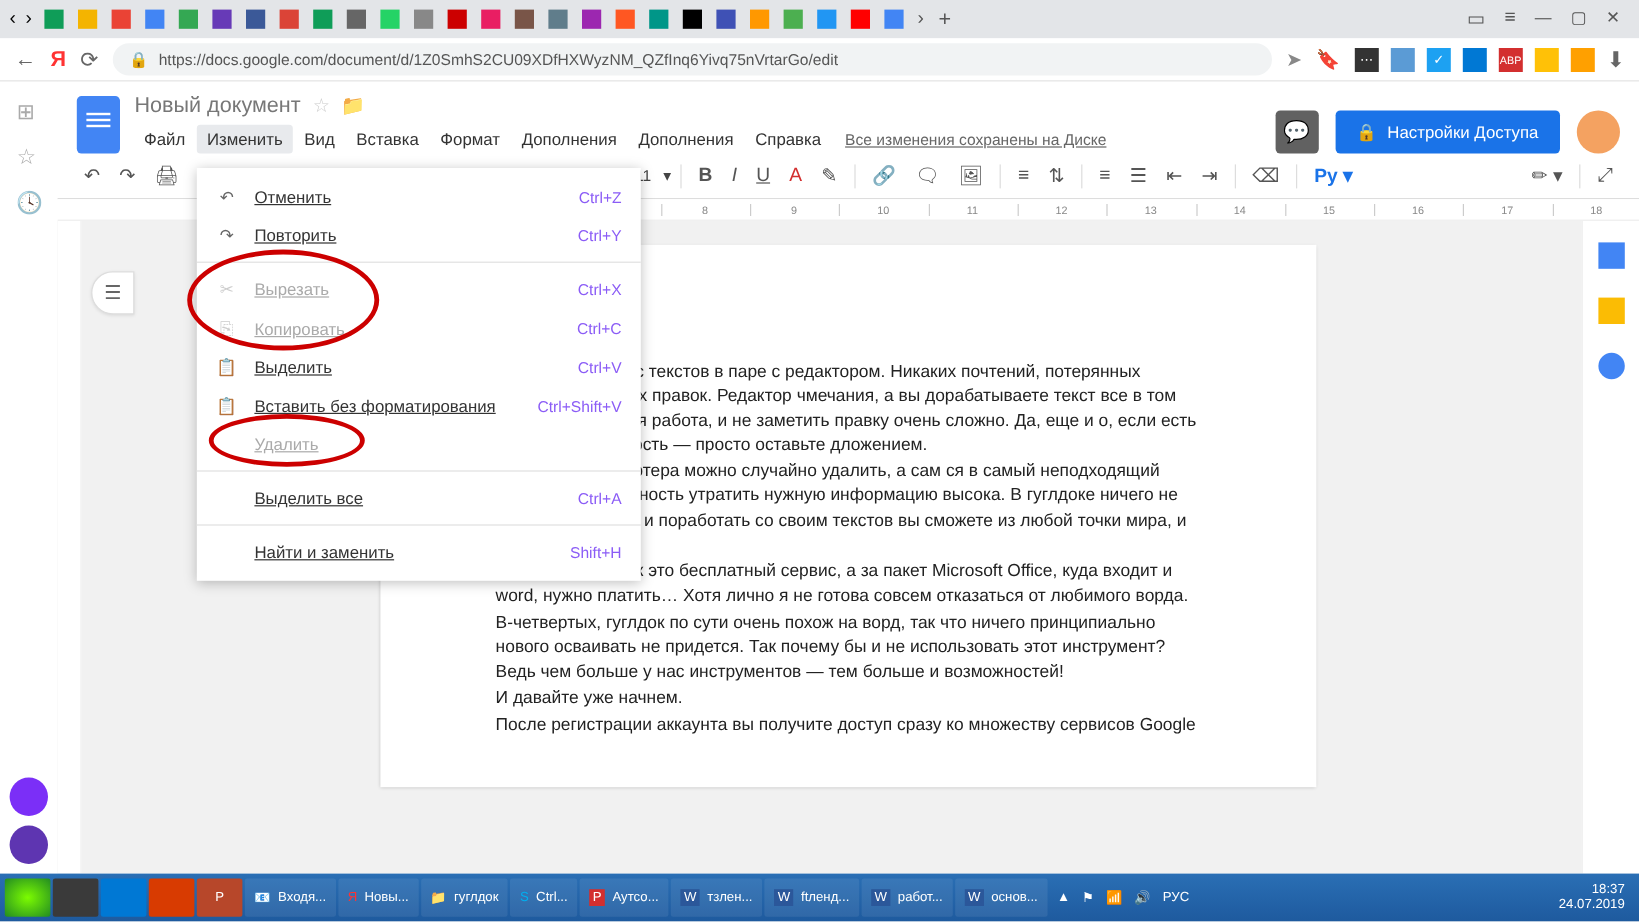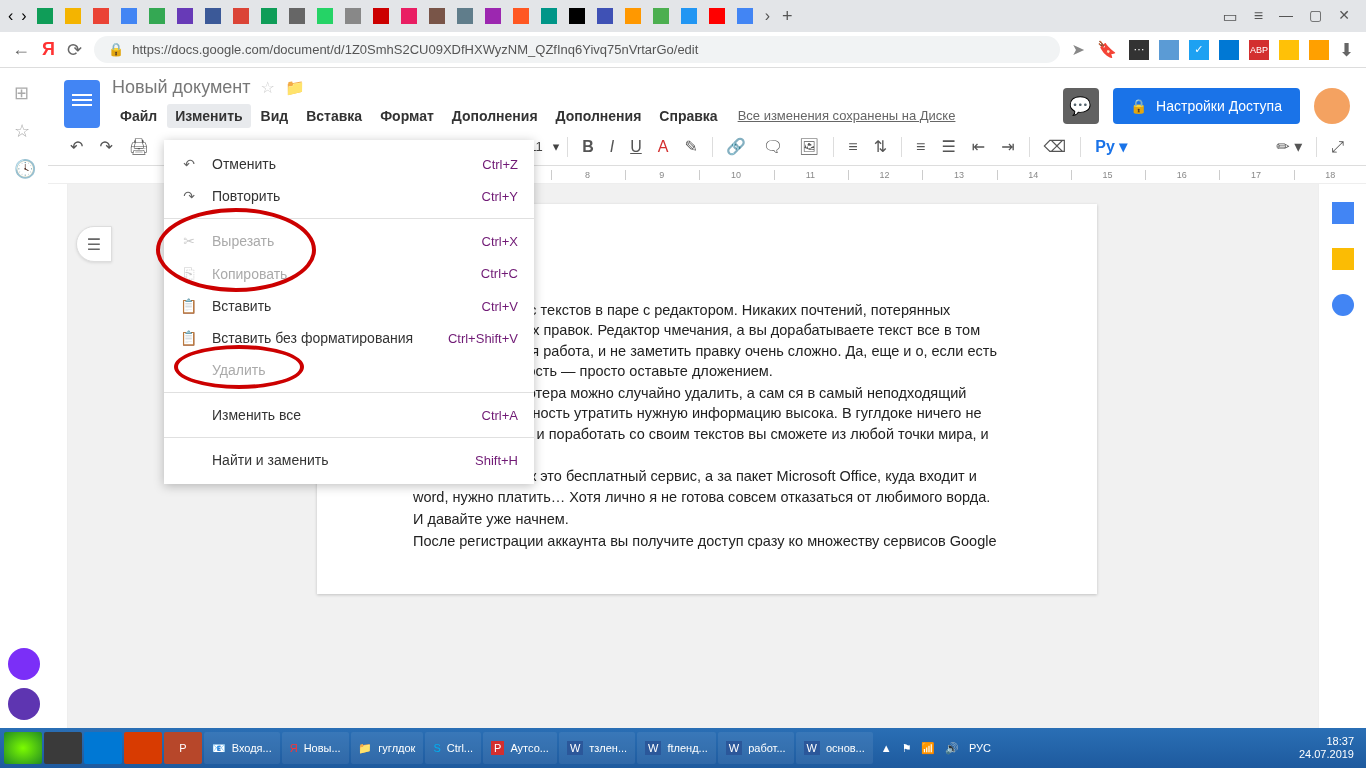--- a/index.html
+++ b/index.html
@@ -20,30 +20,30 @@
 .lock-ic { color: #666; }
 .ext-icons { display: flex; gap: 10px; align-items: center; }
 .ext-ic { width: 20px; height: 20px; display: flex; align-items: center; justify-content: center; font-size: 11px; }
 
 
 .browser-left-rail { position: absolute; left: 0; top: 68px; bottom: 40px; width: 48px; background: #fff; display: flex; flex-direction: column; align-items: center; gap: 18px; padding-top: 14px; }
 .rail-ic { width: 20px; height: 20px; color: #aaa; font-size: 18px; }
 
 
 .docs-area { position: absolute; left: 48px; right: 0; top: 68px; bottom: 40px; background: #fff; display: flex; flex-direction: column; }
-.docs-header { display: flex; align-items: center; padding: 8px 16px 0; gap: 12px; }
+.docs-header { display: flex; align-items: flex-end; padding: 8px 16px 0; gap: 12px; }
 .docs-logo { width: 36px; height: 48px; background: #4285f4; border-radius: 4px; position: relative; margin-top: 4px; }
 .docs-logo::after { content: ""; position: absolute; left: 8px; right: 8px; top: 14px; height: 2px; background: #fff; box-shadow: 0 5px 0 #fff, 0 10px 0 #fff; }
 .docs-title-area { flex: 1; }
 .docs-title-row { display: flex; align-items: center; gap: 10px; }
 .doc-title { font-size: 18px; color: #777; }
 .star { color: #ccc; }
 .folder-ic { color: #aaa; }
 .docs-menu { display: flex; gap: 2px; font-size: 14px; color: #333; margin-top: 6px; align-items: center; }
-.menu-item { padding: 4px 8px; cursor: pointer; border-radius: 3px; font-weight: bold; }
+.menu-item { padding: 4px 8px; cursor: pointer; border-radius: 3px; }
 .menu-item.active { background: #e8eaed; }
 .saved-link { color: #666; text-decoration: underline; font-size: 13px; margin-left: 10px; }
 .header-right { display: flex; align-items: center; gap: 14px; margin-top: 8px; }
 .comment-ic { width: 36px; height: 36px; background: #616161; border-radius: 4px; display: flex; align-items: center; justify-content: center; color: #fff; font-size: 18px; }
 .share-btn { background: #1a73e8; color: #fff; padding: 10px 18px; border-radius: 4px; font-size: 14px; display: flex; align-items: center; gap: 8px; cursor: pointer; }
 .avatar { width: 36px; height: 36px; border-radius: 50%; background: #f4a261; }
 
 
 .docs-toolbar { height: 38px; border-bottom: 1px solid #ddd; display: flex; align-items: center; padding: 0 16px; gap: 4px; font-size: 13px; color: #444; }
 .tb-btn { padding: 4px 6px; cursor: pointer; color: #555; font-size: 16px; }
@@ -64,22 +64,22 @@
 
 .right-panel { position: absolute; right: 0; top: 0; bottom: 0; width: 48px; background: #fff; border-left: 1px solid #eee; display: flex; flex-direction: column; align-items: center; gap: 24px; padding-top: 18px; }
 .rp-ic { width: 22px; height: 22px; }
 
 
 .dropdown { position: absolute; left: 164px; top: 140px; width: 370px; background: #fff; box-shadow: 0 2px 10px rgba(0,0,0,0.25); padding: 8px 0; z-index: 100; font-size: 14px; }
 .dd-item { display: flex; align-items: center; padding: 8px 16px; gap: 14px; cursor: pointer; color: #333; }
 .dd-item.disabled { color: #aaa; }
 .dd-ic { width: 18px; text-align: center; color: #666; }
 .dd-item.disabled .dd-ic { color: #ccc; }
-.dd-label { flex: 1; }
-.dd-shortcut { color: #701a75; font-size: 13px; }
+.dd-label { flex: 1; text-decoration: underline; }
+.dd-shortcut { color: #8b5cf6; font-size: 13px; }
 .dd-sep { height: 1px; background: #e0e0e0; margin: 6px 0; }
 
 
 .red-circle { position: absolute; border: 4px solid #c00; border-radius: 50%; pointer-events: none; z-index: 200; }
 .rc1 { left: 156px; top: 208px; width: 160px; height: 84px; }
 .rc2 { left: 174px; top: 345px; width: 130px; height: 44px; }
 
 
 .taskbar { position: absolute; left: 0; right: 0; bottom: 0; height: 40px; background: linear-gradient(#2a6fb5, #1e5a9e); display: flex; align-items: center; padding: 0 4px; gap: 2px; color: #fff; font-size: 11px; }
 .tb-app { height: 32px; padding: 0 8px; display: flex; align-items: center; gap: 6px; background: rgba(255,255,255,0.08); border-radius: 2px; max-width: 95px; overflow: hidden; white-space: nowrap; }
@@ -254,20 +254,21 @@
     <span class="ruler-tick">18</span>
   </div>
 
   <div class="doc-scroll">
     <div class="v-ruler"></div>
     <div class="outline-btn">☰</div>
     <div class="page">
       <p>удобно работать с текстов в паре с редактором. Никаких почтений, потерянных файлов и забытых правок. Редактор чмечания, а вы дорабатываете текст все в том же файле. И ается работа, и не заметить правку очень сложно. Да, еще и о, если есть такая необходимость — просто оставьте дложением.</p>
       <p>ий файл с компьютера можно случайно удалить, а сам ся в самый неподходящий момент — вероятность утратить нужную информацию высока. В гуглдоке ничего не пропадет, а войти и поработать со своим текстов вы сможете из любой точки мира, и это очень удобно.</p>
       <p>В-третьих, гуглдок это бесплатный сервис, а за пакет Microsoft Office, куда входит и word, нужно платить… Хотя лично я не готова совсем отказаться от любимого ворда.</p>
+      <p>В-четвертых, гуглдок по сути очень похож на ворд, так что ничего принципиально нового осваивать не придется. Так почему бы и не использовать этот инструмент? Ведь чем больше у нас инструментов — тем больше и возможностей!</p>
       <p>И давайте уже начнем.</p>
       <p>После регистрации аккаунта вы получите доступ сразу ко множеству сервисов Google</p>
     </div>
     <div class="right-panel">
       <div class="rp-ic" style="background:#4285f4"></div>
       <div class="rp-ic" style="background:#fbbc04"></div>
       <div class="rp-ic" style="background:#4285f4;border-radius:50%"></div>
     </div>
   </div>
 </div>
@@ -289,37 +290,37 @@
     <span class="dd-label">Вырезать</span>
     <span class="dd-shortcut">Ctrl+X</span>
   </div>
   <div class="dd-item disabled">
     <span class="dd-ic">⎘</span>
     <span class="dd-label">Копировать</span>
     <span class="dd-shortcut">Ctrl+C</span>
   </div>
   <div class="dd-item">
     <span class="dd-ic">📋</span>
-    <span class="dd-label">Вставить</span>
+    <span class="dd-label">Выделить</span>
     <span class="dd-shortcut">Ctrl+V</span>
   </div>
   <div class="dd-item">
     <span class="dd-ic">📋</span>
     <span class="dd-label">Вставить без форматирования</span>
     <span class="dd-shortcut">Ctrl+Shift+V</span>
   </div>
   <div class="dd-item disabled">
     <span class="dd-ic"></span>
     <span class="dd-label">Удалить</span>
     <span class="dd-shortcut"></span>
   </div>
   <div class="dd-sep"></div>
   <div class="dd-item">
     <span class="dd-ic"></span>
-    <span class="dd-label">Изменить все</span>
+    <span class="dd-label">Выделить все</span>
     <span class="dd-shortcut">Ctrl+A</span>
   </div>
   <div class="dd-sep"></div>
   <div class="dd-item">
     <span class="dd-ic"></span>
     <span class="dd-label">Найти и заменить</span>
     <span class="dd-shortcut">Shift+H</span>
   </div>
 </div>
 

